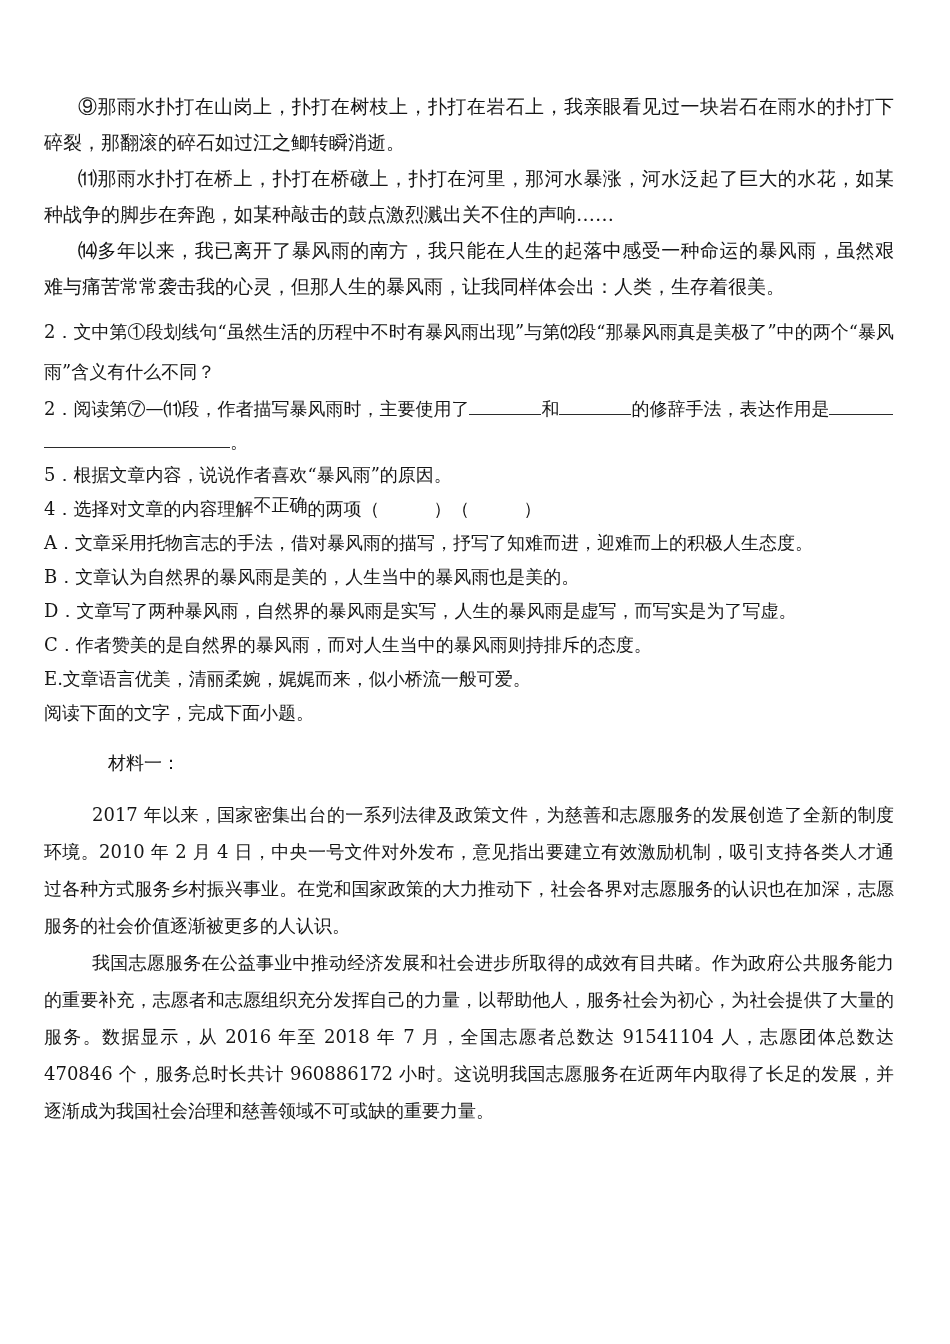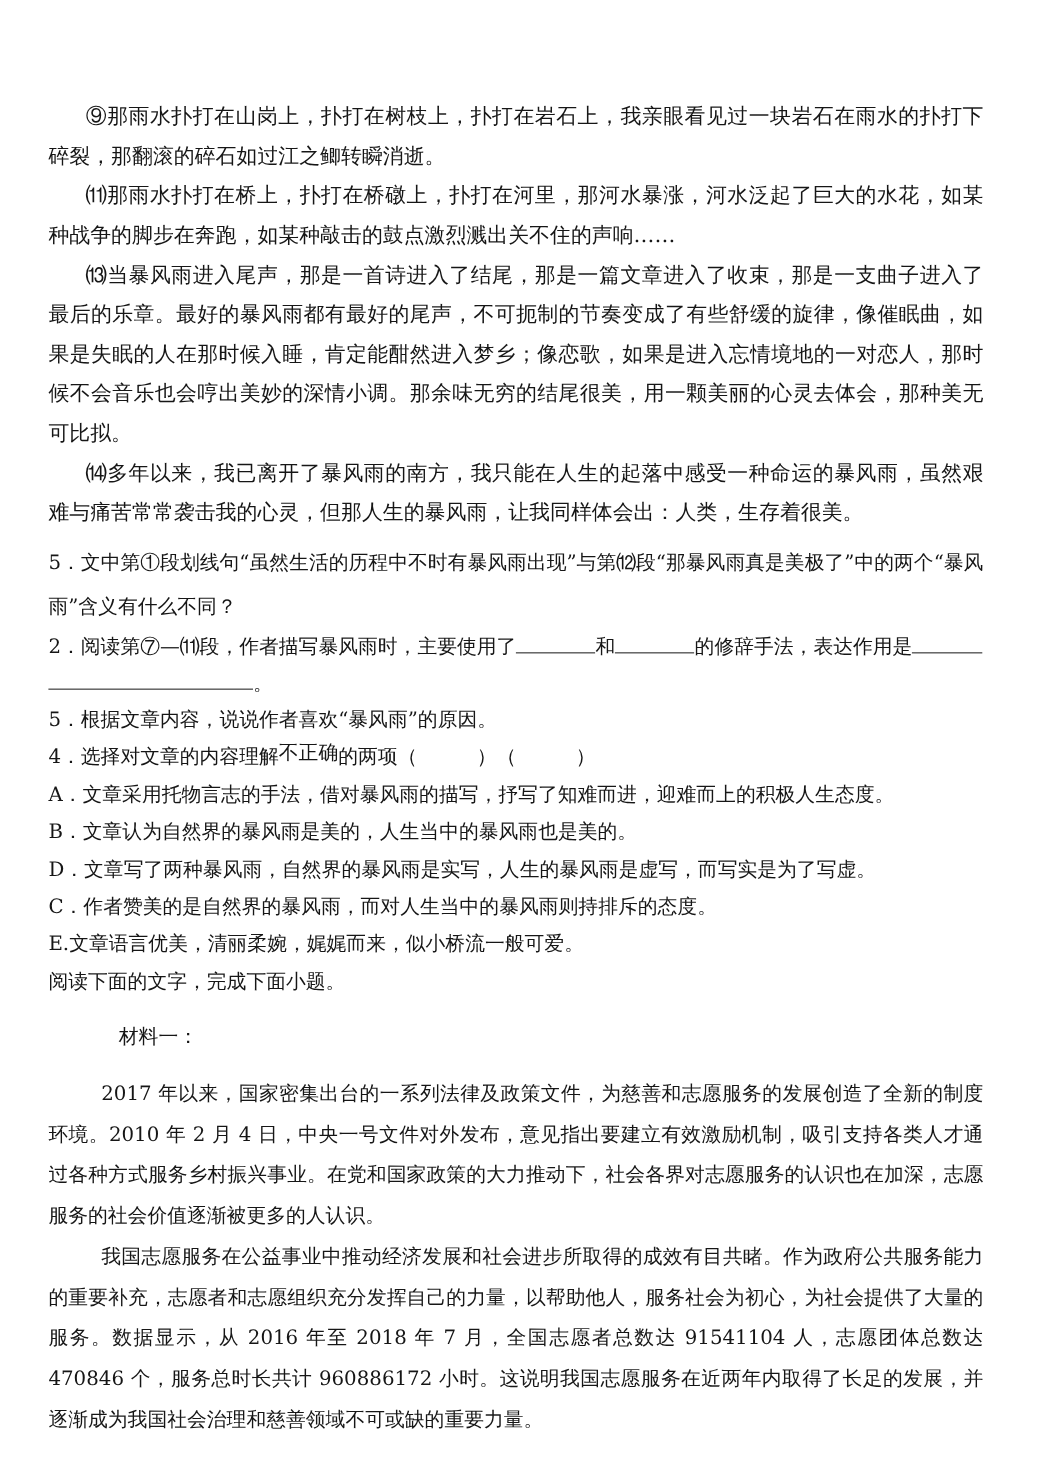--- a/index.html
+++ b/index.html
@@ -78,27 +78,26 @@
 <body>
 
 <div class="page">
 
   <div class="essay">
     <p class="para"><span>⑨</span><span>那雨水扑打在山岗上，扑打在树枝上，扑打在岩石上，我亲眼看见过一块岩石在雨水的扑打下碎裂，那翻滚的碎石如过江之鲫转瞬消逝。</span></p>
 
     <p class="para"><span>⑾</span><span>那雨水扑打在桥上，扑打在桥礅上，扑打在河里，那河水暴涨，河水泛起了巨大的水花，如某种战争的脚步在奔跑，如某种敲击的鼓点激烈溅出关不住的声响……</span></p>
 
 
-    <p class="para"><span>⒀</span><span>当暴风雨进入尾声，那是一首诗进入了结尾，那是一篇文章进入了收束，那是一支曲子进入了最后的乐章。最好的暴风雨都有最好的尾声，不可扼制的节奏变成了有些舒缓的旋律，像催眠曲，如果是失眠的人在那时候入睡，肯定能酣然进入梦乡；像恋歌，如果是进入忘情境地的一对恋人，那时候不会音乐也会哼出美妙的深情小调。那余味无穷的结尾很美，用一颗美丽的心灵去体会，那种美无可比拟。</span></p>
 
     <p class="para"><span>⒁</span><span>多年以来，我已离开了暴风雨的南方，我只能在人生的起落中感受一种命运的暴风雨，虽然艰难与痛苦常常袭击我的心灵，但那人生的暴风雨，让我同样体会出：人类，生存着很美。</span></p>
   </div>
 
   <div class="questions">
-    <p class="q q1">5．文中第①段划线句“虽然生活的历程中不时有暴风雨出现”与第⑿段“那暴风雨真是美极了”中的两个“暴风雨”含义有什么不同？</p>
+    <p class="q q1">2．文中第①段划线句“虽然生活的历程中不时有暴风雨出现”与第⑿段“那暴风雨真是美极了”中的两个“暴风雨”含义有什么不同？</p>
 
     <p class="q q2"><span>2．阅读第⑦—⑾段，作者描写暴风雨时，主要使用了</span><span class="blank b1"></span><span>和</span><span class="blank b2"></span><span>的修辞手法，表达作用是</span><span class="blank b3"></span><br><span class="blank b4"></span><span>。</span></p>
 
     <p class="q">5．根据文章内容，说说作者喜欢“暴风雨”的原因。</p>
 
     <p class="q"><span>4．选择对文章的内容理解</span><span class="emph">不正确</span><span>的两项（　　　）（　　　）</span></p>
 
     <p class="q">A．文章采用托物言志的手法，借对暴风雨的描写，抒写了知难而进，迎难而上的积极人生态度。</p>
     <p class="q">B．文章认为自然界的暴风雨是美的，人生当中的暴风雨也是美的。</p>
     <p class="q">D．文章写了两种暴风雨，自然界的暴风雨是实写，人生的暴风雨是虚写，而写实是为了写虚。</p>

